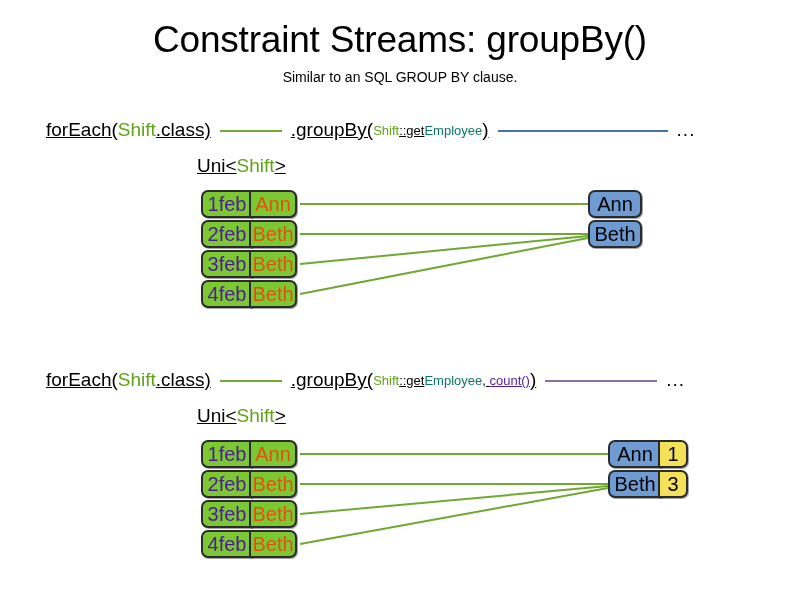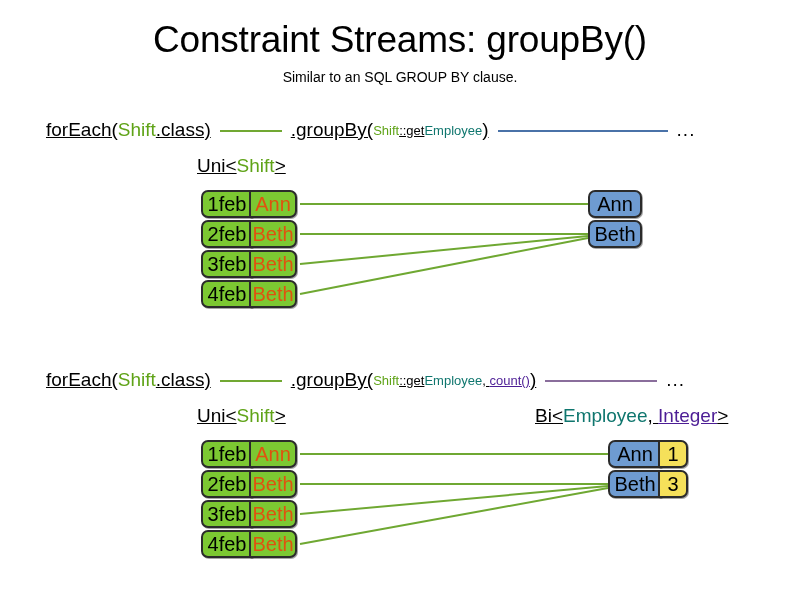--- a/index.html
+++ b/index.html
@@ -98,21 +98,21 @@
     display: flex;
     align-items: center;
     justify-content: center;
     font-size: 20px;
     line-height: 1;
     z-index: 3;
     box-shadow: 1px 1px 0 rgba(0,0,0,0.35);
   }
   .node-shift-date {
     background: #7CC832;
-    color: #000000;
+    color: #4c1d95;
     width: 52px;
     height: 28px;
     border-top-right-radius: 2px;
     border-bottom-right-radius: 2px;
   }
   .node-shift-name {
     background: #7CC832;
     color: #E0520F;
     width: 48px;
     height: 28px;
@@ -211,23 +211,20 @@
     <span class="tok-black">.groupBy(</span>
       <span class="small-args"><span class="tok-green">Shift</span><span class="tok-black">::get</span><span class="tok-blue">Employee</span><span class="tok-black">, </span><span class="tok-gold">count()</span></span>
       <span class="tok-black">)</span>
     <span class="pipe pipe-purple"></span>
     <span class="ellipsis">...</span>
   </div>
 
   <div class="type-label" id="type-left-2">
     <span class="tok-black">Uni&lt;</span><span class="tok-green">Shift</span><span class="tok-black">&gt;</span>
   </div>
-  <div class="type-label" id="type-right-2">
-    <span class="tok-black">Bi&lt;</span><span class="tok-blue">Employee</span><span class="tok-black">, </span><span class="tok-gold">Integer</span><span class="tok-black">&gt;</span>
-  </div>
 
   <div class="node node-shift-date" style="left:201px; top:440px;">1feb</div>
   <div class="node node-shift-name" style="left:251px; top:440px;">Ann</div>
 
   <div class="node node-shift-date" style="left:201px; top:470px;">2feb</div>
   <div class="node node-shift-name" style="left:251px; top:470px;">Beth</div>
 
   <div class="node node-shift-date" style="left:201px; top:500px;">3feb</div>
   <div class="node node-shift-name" style="left:251px; top:500px;">Beth</div>
 

